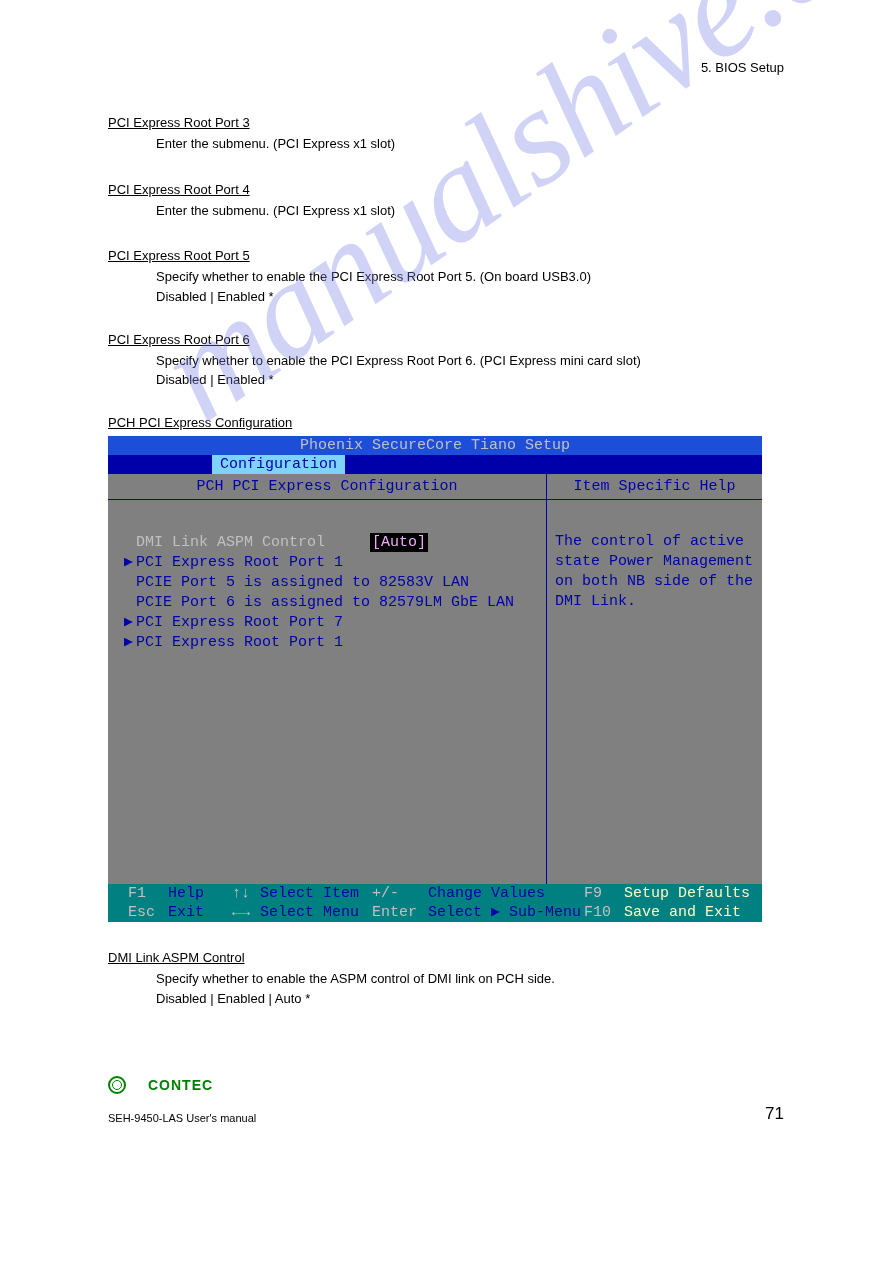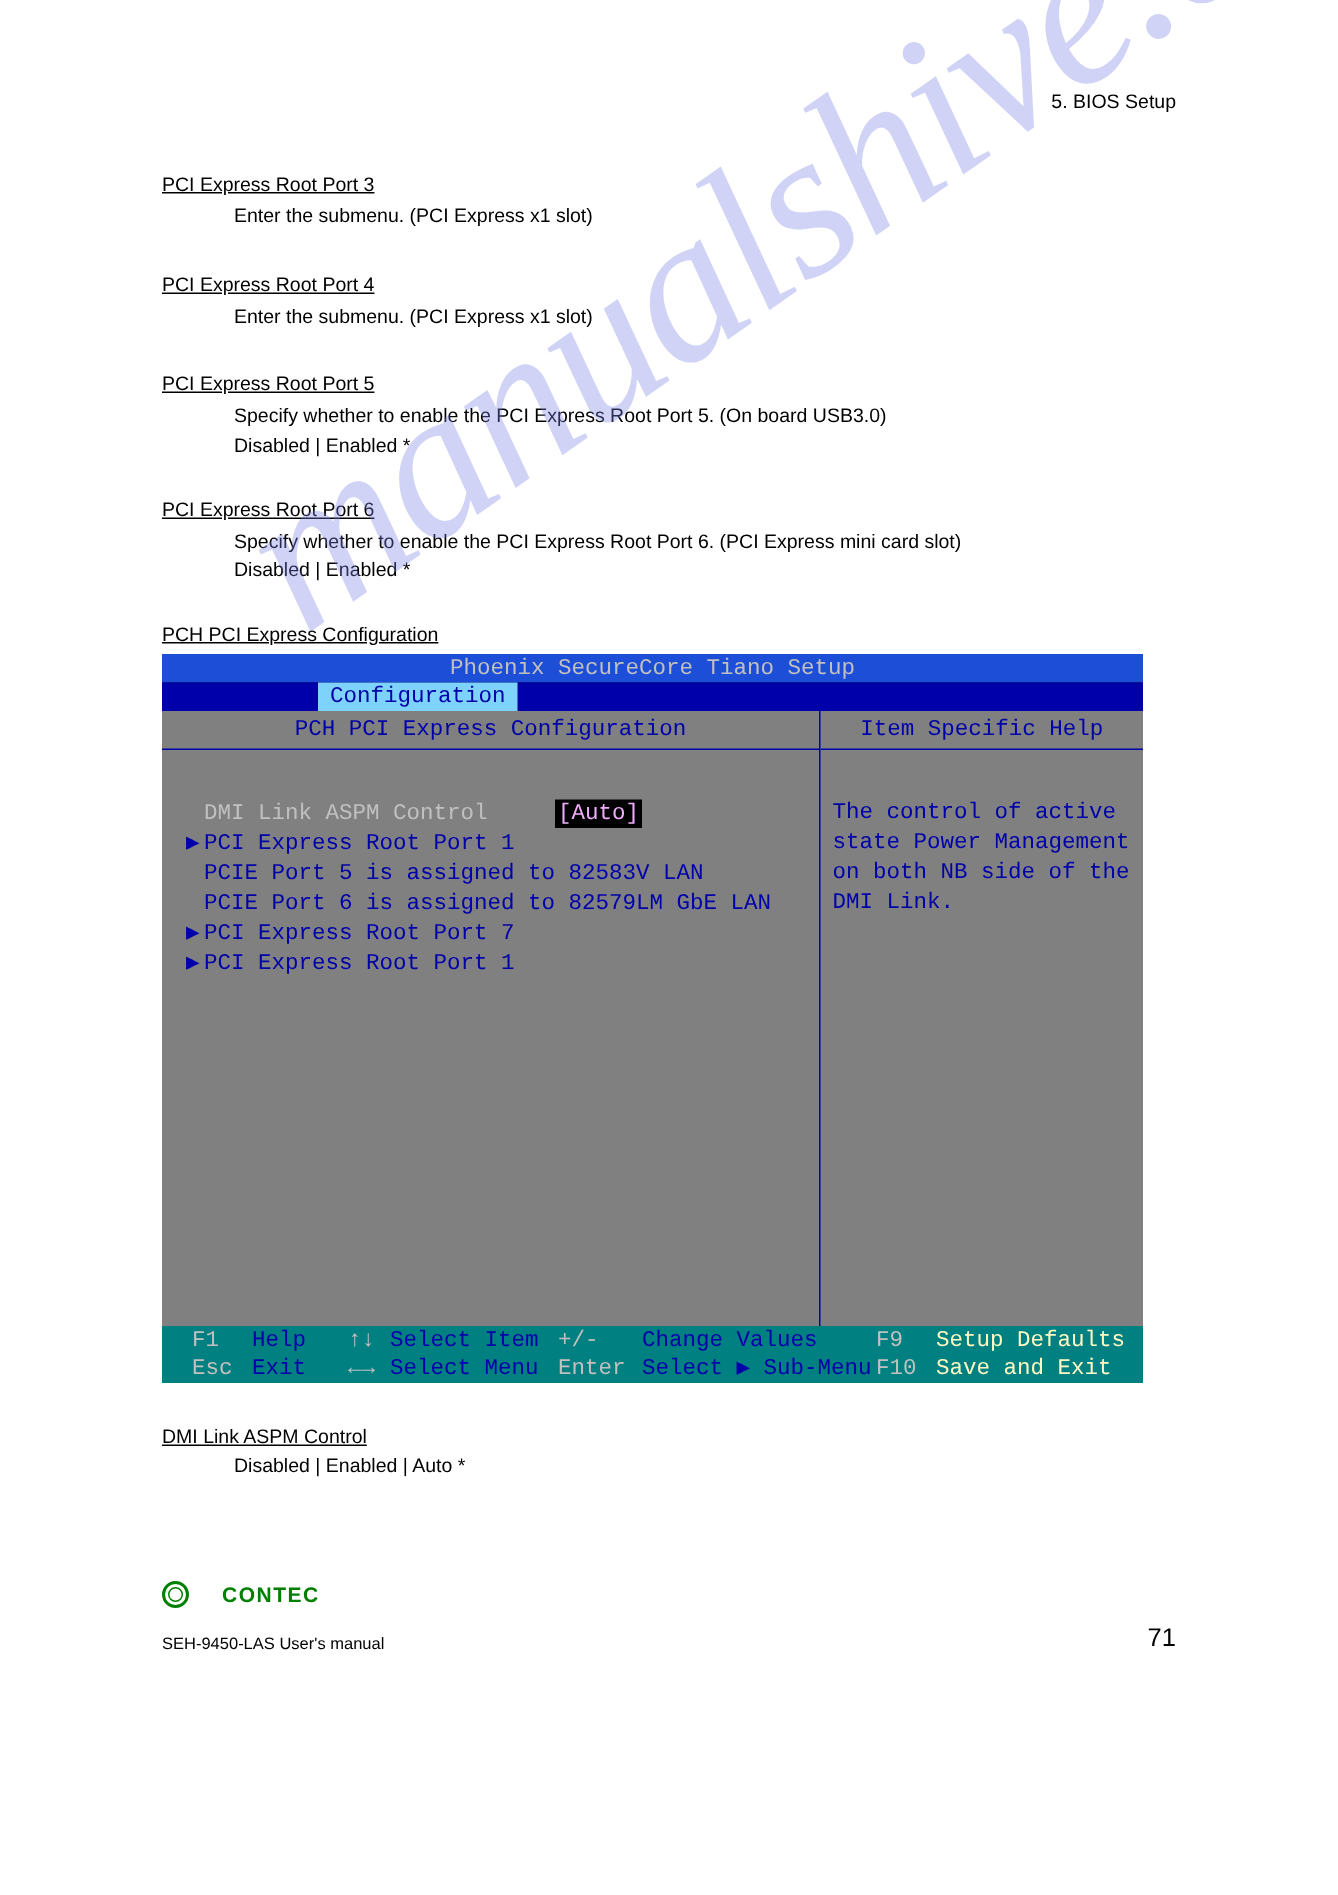--- a/index.html
+++ b/index.html
@@ -281,20 +281,21 @@
         <span class="fl2">Select Menu</span>
         <span class="fk3">Enter</span>
         <span class="fl3">Select ▶ Sub-Menu</span>
         <span class="fk4">F10</span>
         <span class="fl4">Save and Exit</span>
       </div>
     </div>
   </div>
 
   <div class="section-heading">DMI Link ASPM Control</div>
+  <div class="section-body indent">Specify whether to enable the ASPM control of DMI link on PCH side.</div>
   <div class="options">Disabled  |  Enabled  |  Auto *</div>
 
   <div class="footer">
     <span class="logo-mark"></span>
     <span class="logo-text">CONTEC</span>
   </div>
   <div style="font-size:11px;margin-top:18px;">SEH-9450-LAS  User's manual</div>
 
   <div class="page-num">71</div>
 

